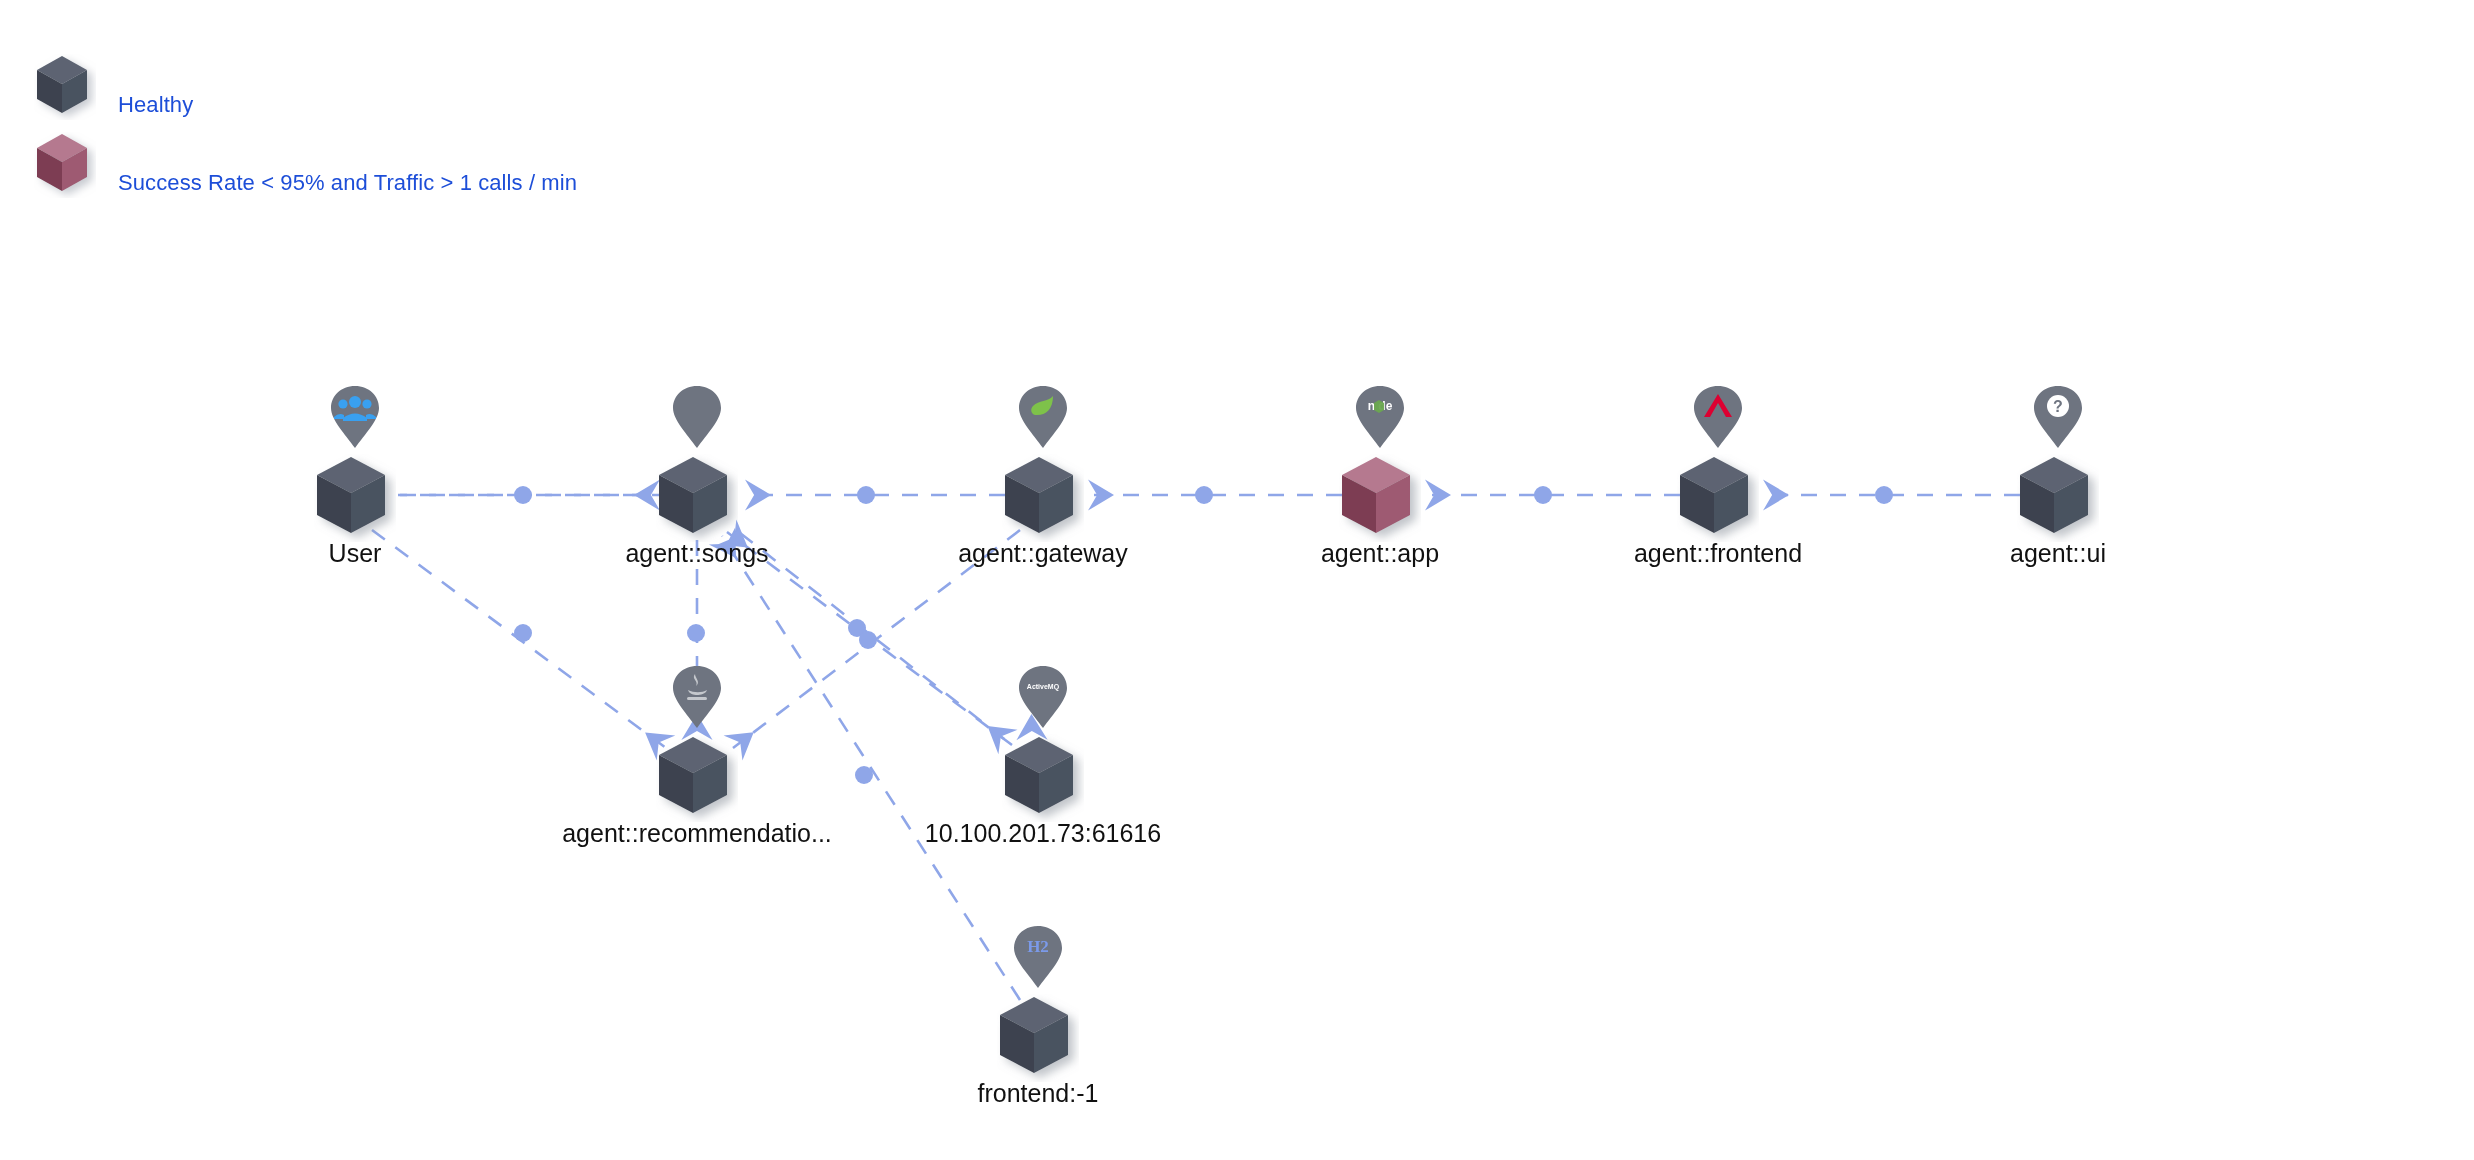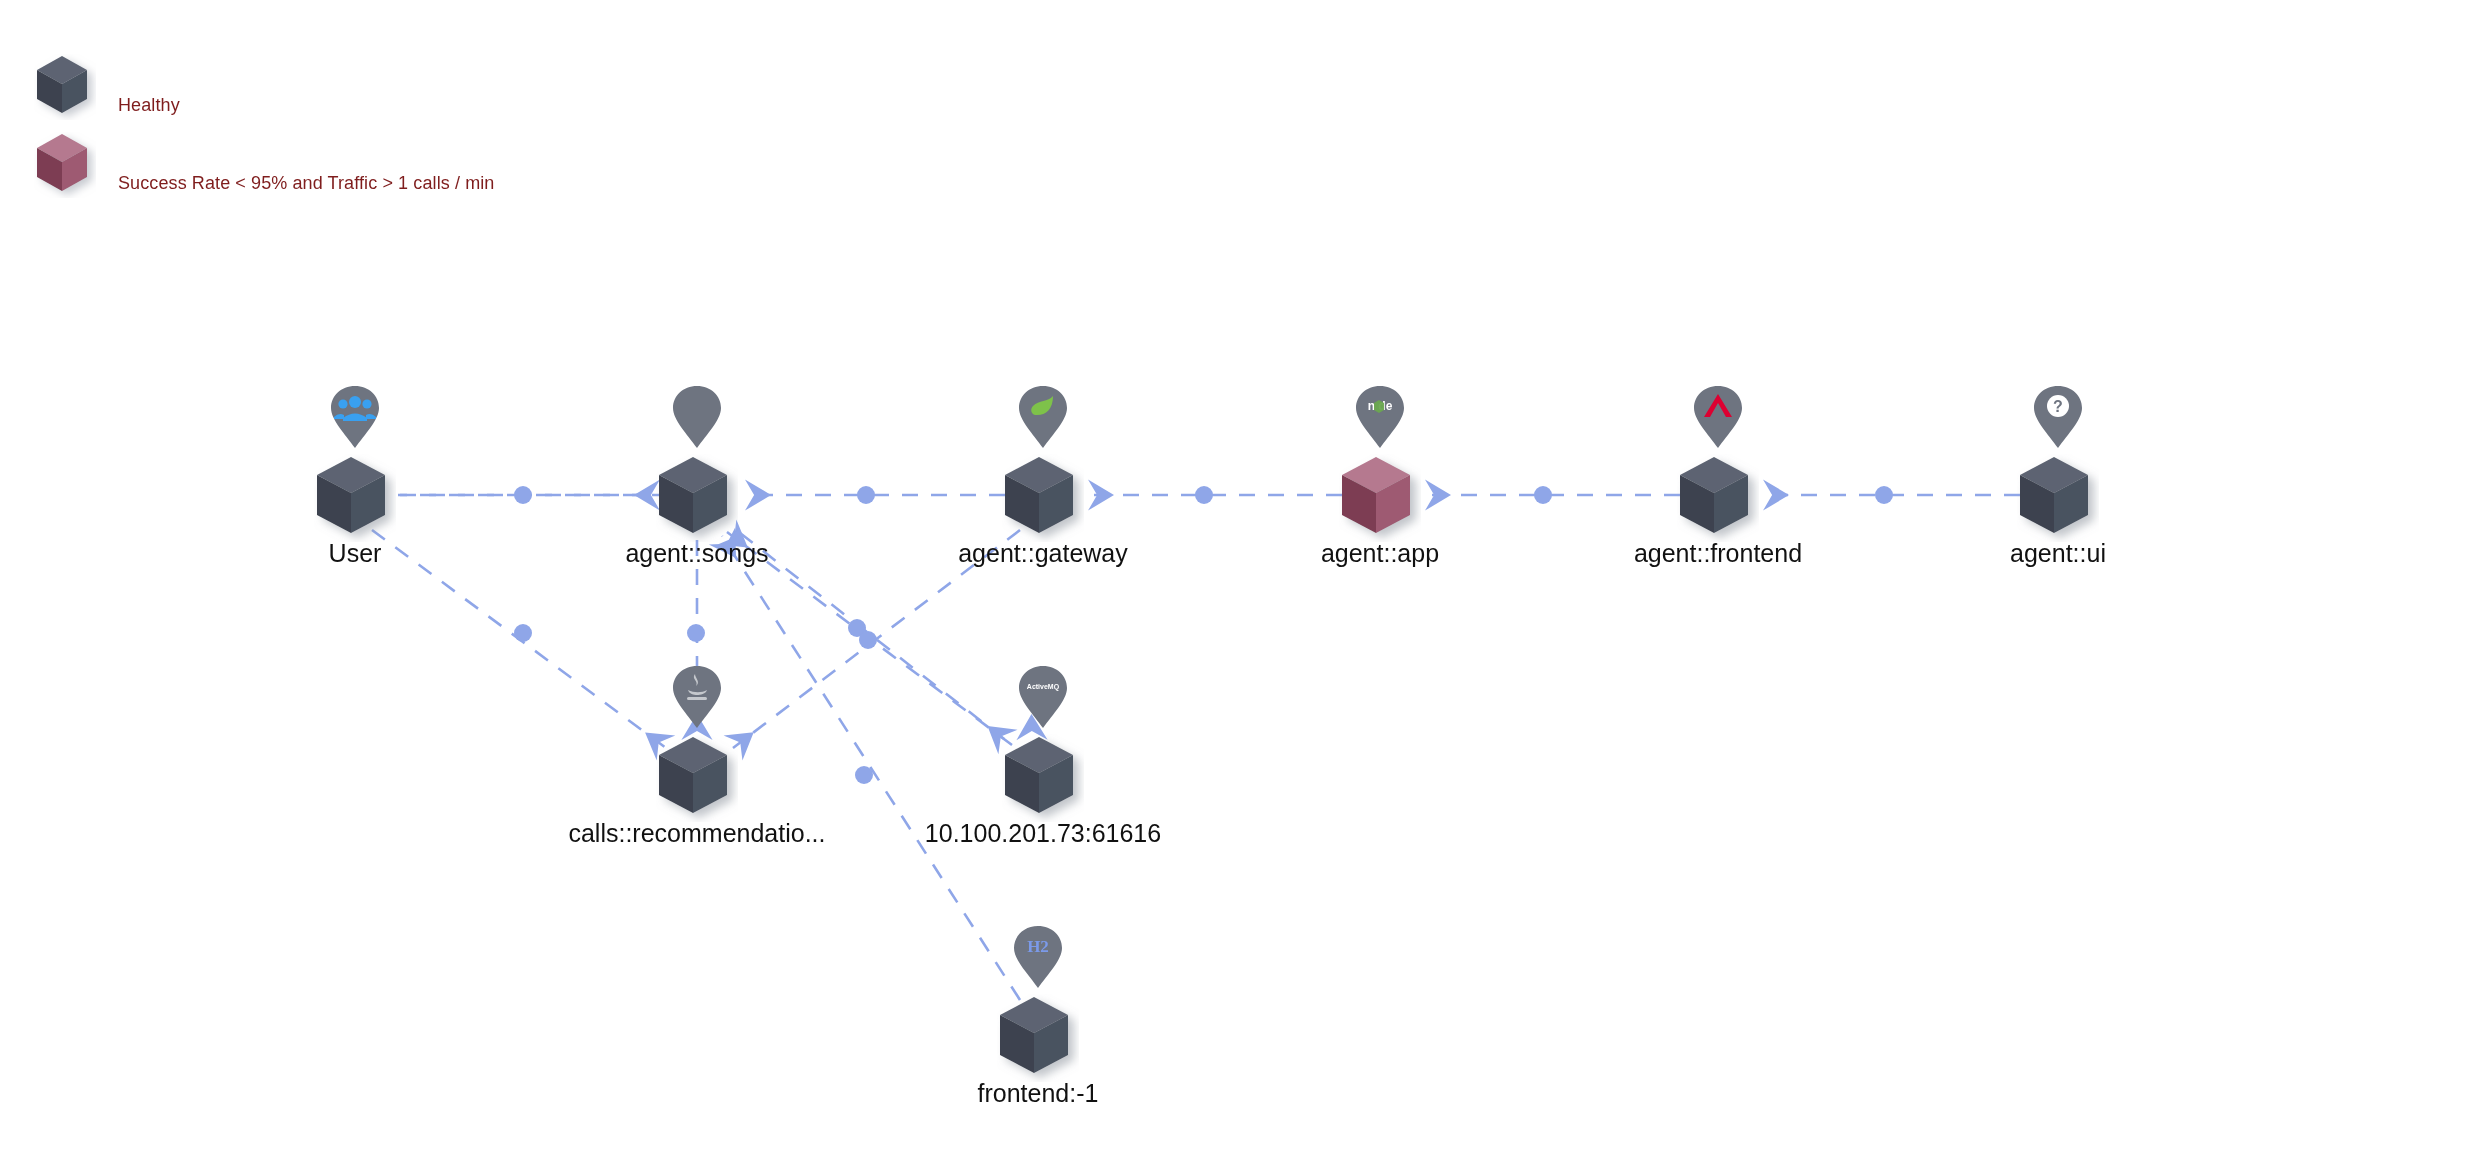--- a/index.html
+++ b/index.html
@@ -9,21 +9,21 @@
     font-family: "Liberation Sans", sans-serif;
     overflow: hidden;
   }
   #app { position: relative; width: 2474px; height: 1160px; }
 
   
   .legend { position: absolute; left: 34px; top: 48px; }
   .legend-row { display: flex; align-items: center; height: 78px; }
   .legend-cube { width: 62px; height: 66px; position: relative; flex: 0 0 auto; }
   .legend-label {
-    margin-left: 22px; font-size: 18px; color: #7f1d1d;
+    margin-left: 22px; font-size: 22px; color: #1d4ed8;
     white-space: nowrap; letter-spacing: .1px; margin-top: 36px;
   }
 
   
   .depth-ctl {
     position: absolute; right: 22px; top: 105px;
     display: flex; align-items: center;
   }
   .depth-label { font-size: 23px; color: #5f646b; margin-right: 18px; white-space: nowrap; }
   .select-box {
@@ -314,21 +314,21 @@
             <feDropShadow dx="6" dy="5" stdDeviation="5" flood-color="#8e949e" flood-opacity="0.55"></feDropShadow>
               </filter>
             </defs>
           <g filter="url(#ns7)">
             <polygon points="37,3 71,21 37,39 3,21" fill="#5d6472"></polygon>
             <polygon points="3,21 37,39 37,79 3,61" fill="#3d4350"></polygon>
             <polygon points="71,21 71,61 37,79 37,39" fill="#4a5260"></polygon>
           </g>
         </svg>
       </div>
-      <div class="nlabel">calls::recommendatio...</div>
+      <div class="nlabel">agent::recommendatio...</div>
     </div>
 
     <div class="node" style="left:1043px; top:775px;">
       <div class="pin">
         <svg viewBox="0 0 52 66" width="52" height="66">
           <path d="M26 2 C12 2 2 12 2 24 C2 36 16 50 26 64 C36 50 50 36 50 24 C50 12 40 2 26 2 Z" fill="#6e7480"></path>
           <text x="26" y="25" text-anchor="middle" font-family="'Liberation Sans',sans-serif" font-size="7" font-weight="bold" fill="#ffffff">ActiveMQ</text>
         </svg>
       </div>
       <div class="cube">

